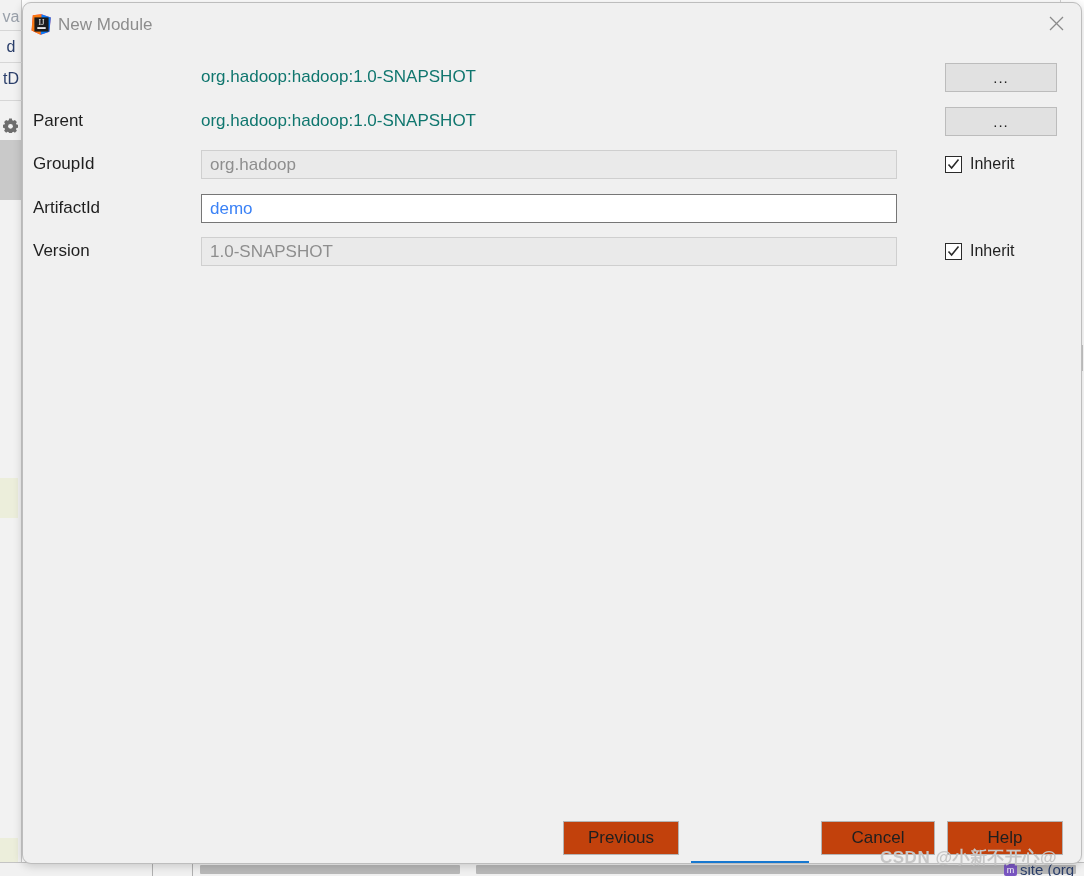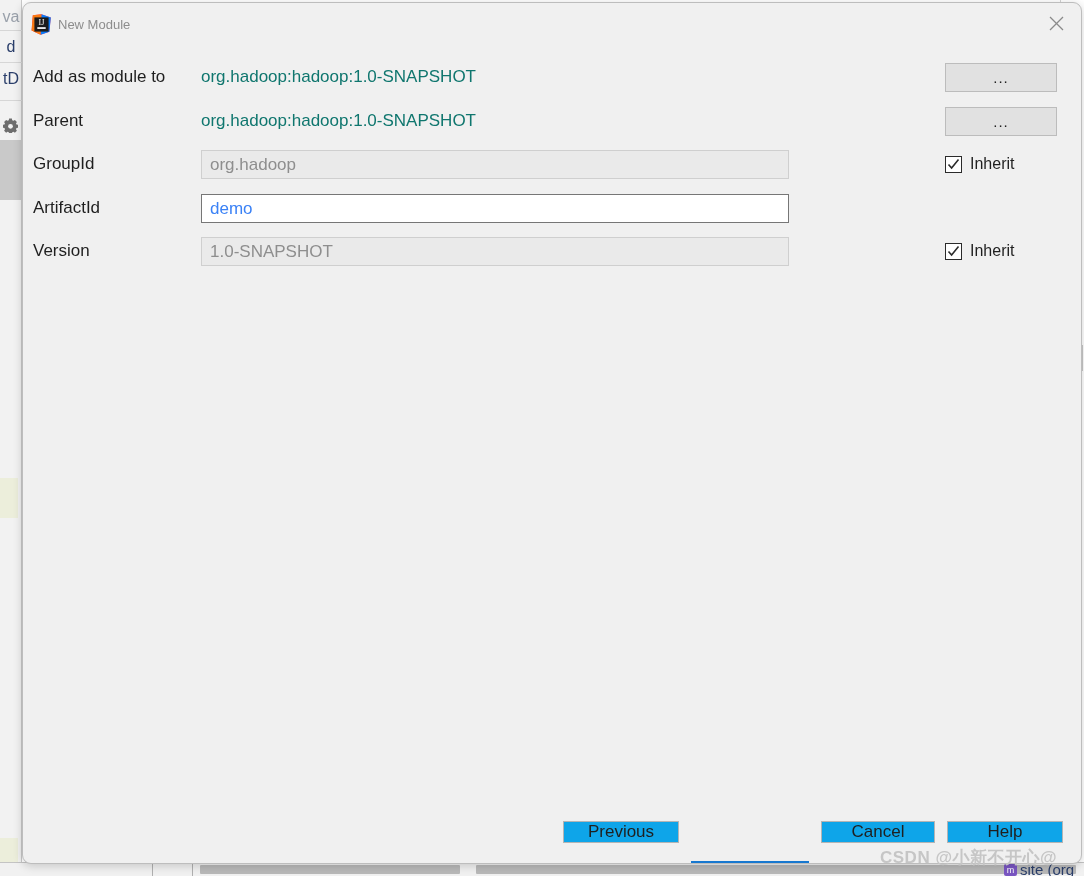--- a/index.html
+++ b/index.html
@@ -148,21 +148,21 @@
     width: 100%; height: 44px;
   }
   .ij-logo {
     position: absolute;
     left: 8px; top: 11px;
     width: 21px; height: 21px;
   }
   .title-text {
     position: absolute;
     left: 35px; top: 11px;
-    font-size: 13px;
+    font-size: 17px;
     color: #8d8d8d;
     line-height: 21px;
     white-space: nowrap;
   }
   .close-btn {
     position: absolute;
     right: 2px; top: 0;
     width: 46px; height: 40px;
     display: flex;
     align-items: center;
@@ -193,21 +193,21 @@
     top: 0;
     font-size: 17px;
     color: #0f766e;
     line-height: 32px;
     white-space: nowrap;
   }
   .row-input {
     position: absolute;
     left: 178px;
     top: 2px;
-    width: 588px;
+    width: 696px;
     height: 29px;
     box-sizing: border-box;
     font-family: "Liberation Sans", sans-serif;
     font-size: 17px;
     padding: 0 8px;
     outline: none;
   }
   .row-input.enabled {
     background: #ffffff;
     border: 1px solid #767676;
@@ -259,22 +259,22 @@
   .inherit-label {
     font-size: 16px;
     color: #1f1f1f;
     white-space: nowrap;
   }
 
   
   .footer-btn {
     position: absolute;
     top: 818px;
-    height: 22px;
-    background: #0ea5e9;
+    height: 34px;
+    background: #c2410c;
     border: 1px solid #b4b4b4;
     box-sizing: border-box;
     font-family: "Liberation Sans", sans-serif;
     font-size: 17px;
     color: #1f1f1f;
     cursor: pointer;
     padding: 0;
     text-align: center;
   }
   .footer-btn.focused {
@@ -360,21 +360,20 @@
     <div class="title-text">New Module</div>
     <div class="close-btn">
       <svg width="15" height="15" viewBox="0 0 15 15">
         <line x1="1" y1="1" x2="14" y2="14" stroke="#8a8a8a" stroke-width="1.3"></line>
         <line x1="14" y1="1" x2="1" y2="14" stroke="#8a8a8a" stroke-width="1.3"></line>
       </svg>
     </div>
   </div>
 
   <div class="form-row" style="top:58px;">
-    <div class="row-label">Add as module to</div>
     <div class="row-static">org.hadoop:hadoop:1.0-SNAPSHOT</div>
     <button class="dots-btn" style="top:2px;">...</button>
   </div>
 
   <div class="form-row" style="top:102px;">
     <div class="row-label">Parent</div>
     <div class="row-static">org.hadoop:hadoop:1.0-SNAPSHOT</div>
     <button class="dots-btn" style="top:2px;">...</button>
   </div>
 

